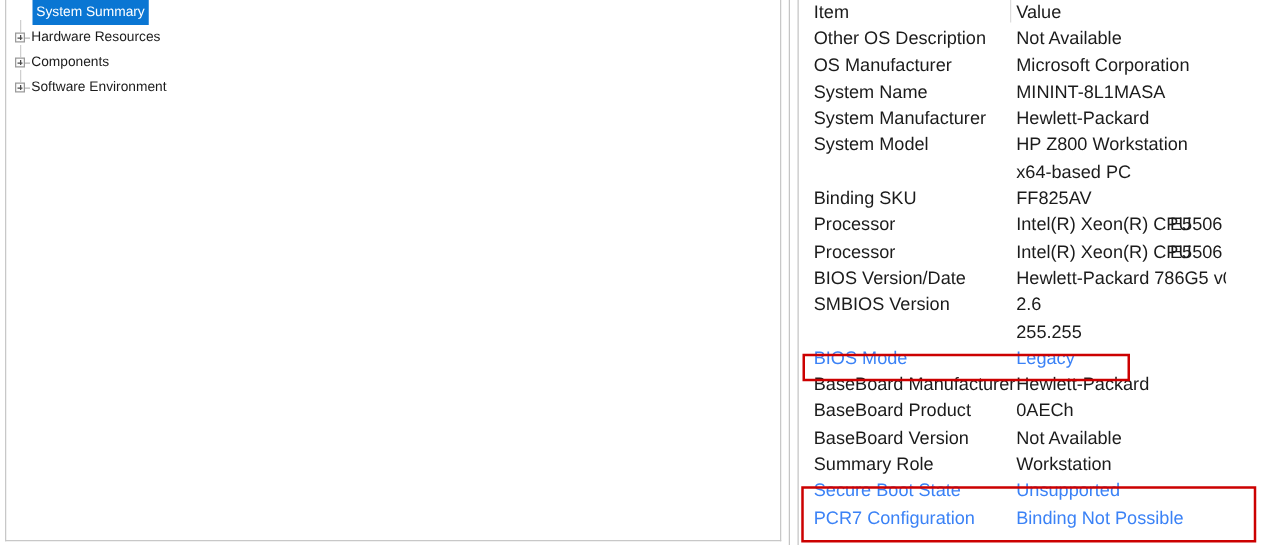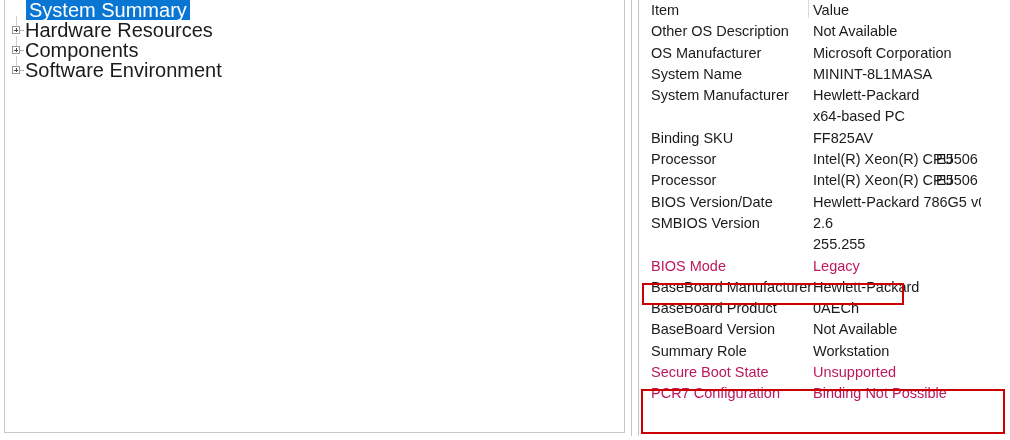--- a/index.html
+++ b/index.html
@@ -29,21 +29,21 @@
     border-left: 1px solid #c8c8c8;
     border-right: 1px solid #c8c8c8;
     border-bottom: 1px solid #c8c8c8;
     background: #ffffff;
     overflow: hidden;
   }
   .tree-row {
     position: relative;
     height: 20px;
     line-height: 20px;
-    font-size: 20px;
+    font-size: 11px;
     white-space: nowrap;
     padding-left: 4px;
   }
   .tree-label {
     display: inline-block;
     vertical-align: top;
   }
   .tree-row.selected .tree-label {
     background: #0a76d3;
     color: #ffffff;
@@ -150,21 +150,21 @@
     left: 174px;
     top: 0;
   }
   .det-val2 {
     position: absolute;
     left: 297px;
     top: 0;
   }
   .det-row.hl .det-item,
   .det-row.hl .det-val {
-    color: #be185d;
+    color: #3b82f6;
   }
 
   
   .redbox {
     position: absolute;
     box-sizing: border-box;
     border: 2px solid #cc0000;
     pointer-events: none;
     background: transparent;
   }
@@ -211,20 +211,24 @@
         </div>
         <div class="det-row">
           <span class="det-item">System Name</span>
           <span class="det-val">MININT-8L1MASA</span>
         </div>
         <div class="det-row">
           <span class="det-item">System Manufacturer</span>
           <span class="det-val">Hewlett-Packard</span>
         </div>
         <div class="det-row">
+          <span class="det-item">System Model</span>
+          <span class="det-val">HP Z800 Workstation</span>
+        </div>
+        <div class="det-row">
           <span class="det-val">x64-based PC</span>
         </div>
         <div class="det-row">
           <span class="det-item">Binding SKU</span>
           <span class="det-val">FF825AV</span>
         </div>
         <div class="det-row">
           <span class="det-item">Processor</span>
           <span class="det-val">Intel(R) Xeon(R) CPU</span>
           <span class="det-val2">E5506</span>

